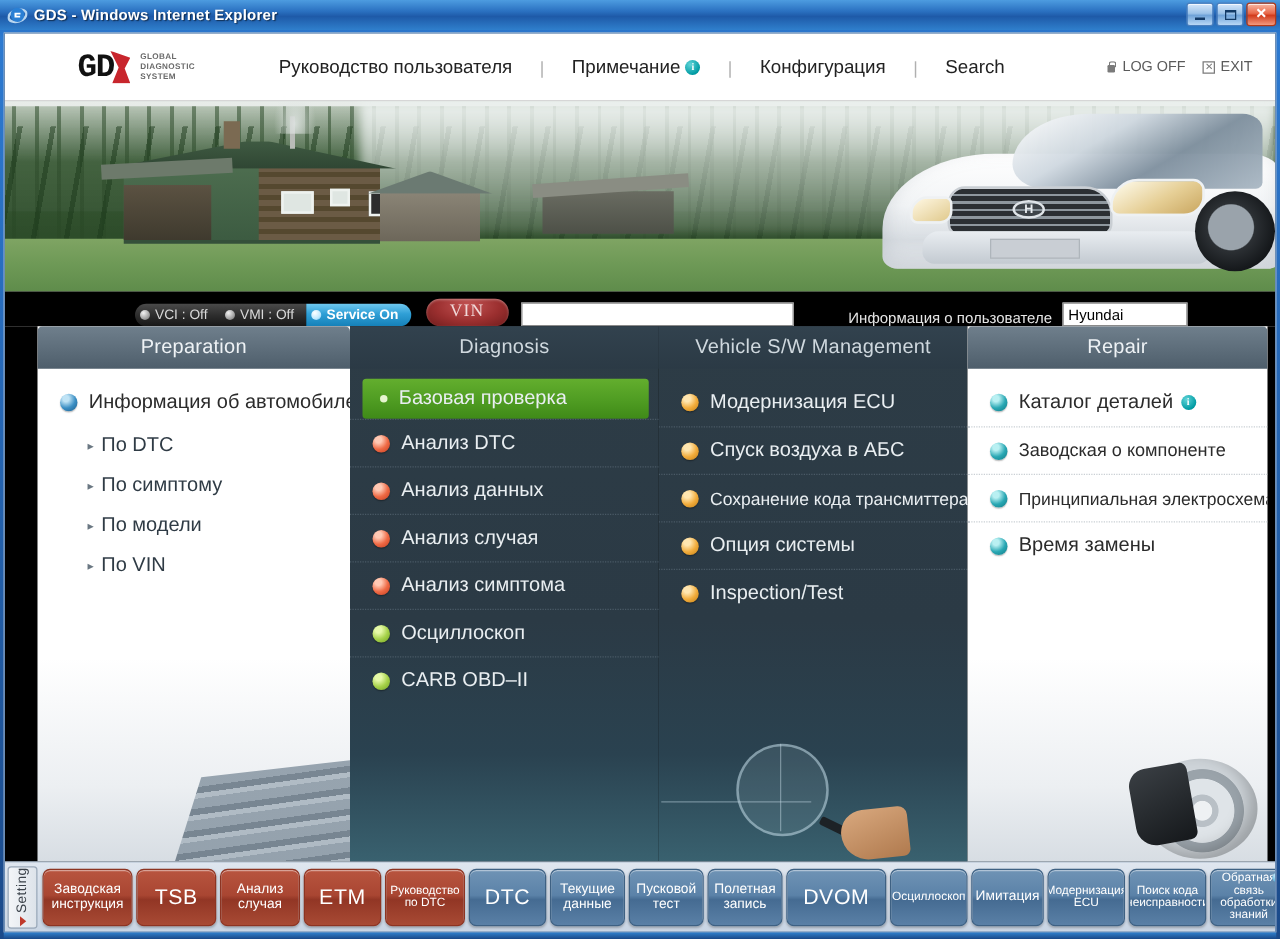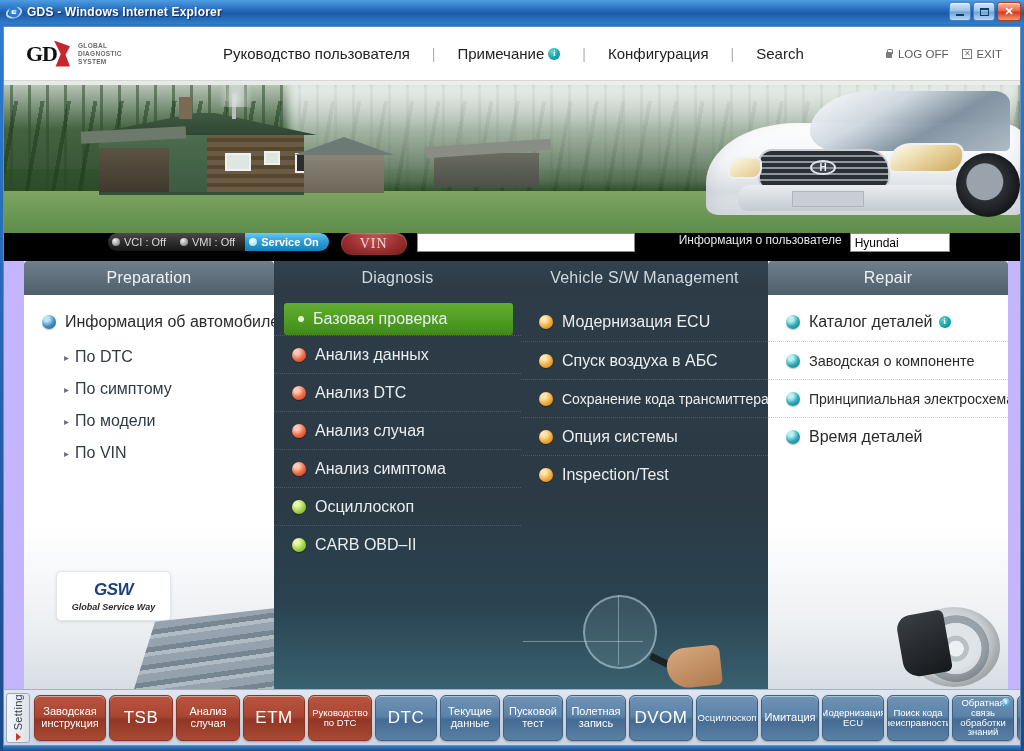--- a/index.html
+++ b/index.html
@@ -60,22 +60,22 @@
   
   #gds-header {
     height: 54px; background: #ffffff;
     display: flex; align-items: center;
     border-bottom: 1px solid #d6d6d6;
     flex: none;
   }
   #logo-area { width: 215px; display: flex; align-items: center; padding-left: 22px; }
   .gds-mark { display: flex; align-items: center; }
   .gds-mark .gtext {
-    font-family: Liberation Serif, serif;
-    font-weight: bold; font-size: 22px; color: #111; letter-spacing: -1px;
+    font-family: Liberation Mono, monospace;
+    font-weight: bold; font-size: 26px; color: #111; letter-spacing: -1px; margin-left: 36px;
   }
   .gds-swoosh {
     width: 16px; height: 26px; margin-left: -3px;
     background: #c8262d;
     clip-path: polygon(0 0, 100% 22%, 72% 55%, 100% 100%, 10% 100%, 42% 52%);
   }
   .gds-sub {
     margin-left: 8px; font-size: 6.5px; line-height: 8px; color: #6a6a6a;
     font-weight: bold; letter-spacing: .3px;
   }
@@ -211,21 +211,21 @@
     position:absolute; left:86px; bottom:8px; width:72px; height:16px;
     background:#c9ced4; border:1px solid #aeb5bb;
   }
   .car .wheel {
     position:absolute; right:6px; bottom:-2px; width:64px; height:64px;
     border-radius:50%; background: radial-gradient(circle at 45% 45%, #9aa3ab 0 36%, #2c3034 38%, #15181b 70%, #0c0e10 100%);
   }
 
   
   #status-strip {
-    height: 28px; background: #000; display: flex; align-items: flex-start;
+    height: 28px; background: #000; display: flex; align-items: flex-end;
     padding: 0 0 0 104px; flex: none; gap: 0;
   }
   .led {
     height: 18px; padding: 0 10px 0 16px; position: relative;
     display: flex; align-items: center;
     font-size: 11px; color: #d9d9d9; white-space: nowrap;
     background: linear-gradient(180deg,#4a4a4a 0%, #2e2e2e 50%, #171717 100%);
   }
   .led:first-child { border-radius: 9px 0 0 9px; }
   .led .bulb {
@@ -250,21 +250,21 @@
     font-family: "Liberation Sans", sans-serif;
   }
   #user-label { margin-left: 44px; color: #e6e6e6; font-size: 12px; white-space: nowrap; }
   #user-input {
     margin-left: 8px; width: 100px; height: 19px; background: #fff;
     border: 1px solid #8a8a8a; font-size: 12px; padding: 0 4px;
     font-family: "Liberation Sans", sans-serif;
   }
 
   
-  #panels { flex: 1; display: flex; background: #c4b5fd; position: relative; }
+  #panels { flex: 1; display: flex; background: #000000; position: relative; justify-content: center; }
   .col { position: relative; display: flex; flex-direction: column; overflow: hidden; }
   .col.light {
     background: linear-gradient(180deg,#ffffff 0%, #ffffff 62%, #eceff2 86%, #d7dde3 100%);
   }
   .col.dark {
     background: linear-gradient(180deg,#2d3c46 0%, #2b3a45 55%, #2a4250 80%, #39616f 100%);
   }
   .col-prep { width: 250px; margin-left: 20px; }
   .col-diag { width: 247px; }
   .col-vsw  { width: 247px; }
@@ -552,44 +552,38 @@
           </div>
           <div class="row sub">
             <span class="caret">▸</span>
             <span class="lbl">По модели</span>
           </div>
           <div class="row sub">
             <span class="caret">▸</span>
             <span class="lbl">По VIN</span>
           </div>
 
-          <div class="gsw-badge">
-            <div class="g1">
-              <span>GSW</span>
-            </div>
-            <div class="g2">Global Service Way</div>
-          </div>
           <div class="books"></div>
         </div>
       </div>
 
       <div class="col dark col-diag">
         <div class="col-head dark-h">Diagnosis</div>
         <div class="col-body">
           <div class="row selected">
             <span class="dot-sm"></span>
             <span class="lbl">Базовая проверка</span>
           </div>
           <div class="row">
             <span class="bullet b-red"></span>
+            <span class="lbl">Анализ DTC</span>
+          </div>
+          <div class="row">
+            <span class="bullet b-red"></span>
             <span class="lbl">Анализ данных</span>
-          </div>
-          <div class="row">
-            <span class="bullet b-red"></span>
-            <span class="lbl">Анализ DTC</span>
           </div>
           <div class="row">
             <span class="bullet b-red"></span>
             <span class="lbl">Анализ случая</span>
           </div>
           <div class="row">
             <span class="bullet b-red"></span>
             <span class="lbl">Анализ симптома</span>
           </div>
           <div class="row">
@@ -647,21 +641,21 @@
           <div class="row">
             <span class="bullet b-teal"></span>
             <span class="lbl" style="font-size:14.5px">Заводская о компоненте</span>
           </div>
           <div class="row">
             <span class="bullet b-teal"></span>
             <span class="lbl" style="font-size:14px">Принципиальная электросхема</span>
           </div>
           <div class="row">
             <span class="bullet b-teal"></span>
-            <span class="lbl">Время деталей</span>
+            <span class="lbl">Время замены</span>
           </div>
           <div class="brake">
             <div class="caliper"></div>
           </div>
         </div>
       </div>
     </div>
 
     <div id="toolbar">
       <div id="setting-tab">
@@ -713,21 +707,21 @@
               <div class="t1">Пусковой</div>
               <div class="t1">тест</div>
             </div>
           </div>
           <div class="tbtn blue" style="width: 60px;">
             <div>
               <div class="t1">Полетная</div>
               <div class="t1">запись</div>
             </div>
           </div>
-          <div class="tbtn blue big" style="width: 64px;">
+          <div class="tbtn blue big" style="width: 80px;">
             <div>
               <div class="t1">DVOM</div>
             </div>
           </div>
           <div class="tbtn blue" style="width: 62px;">
             <div>
               <div class="t-sm">Осциллоскоп</div>
             </div>
           </div>
           <div class="tbtn blue" style="width: 58px;">

